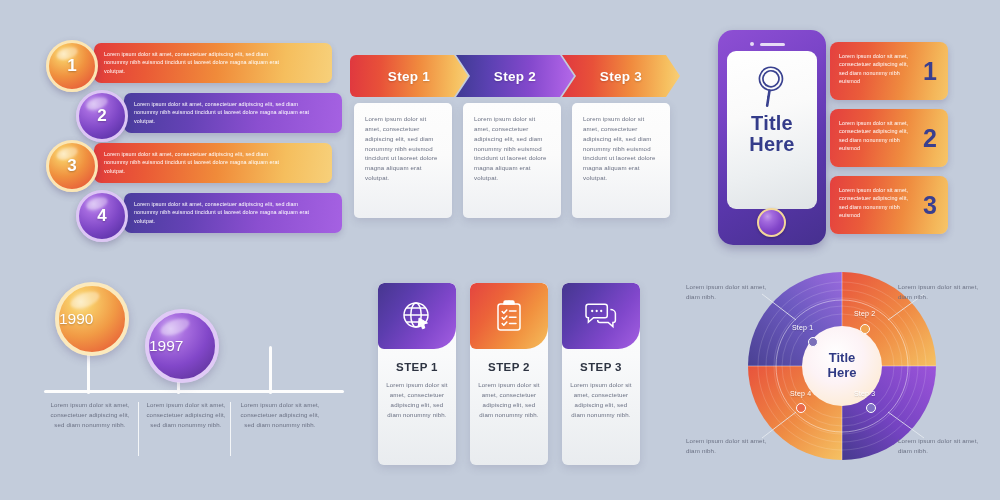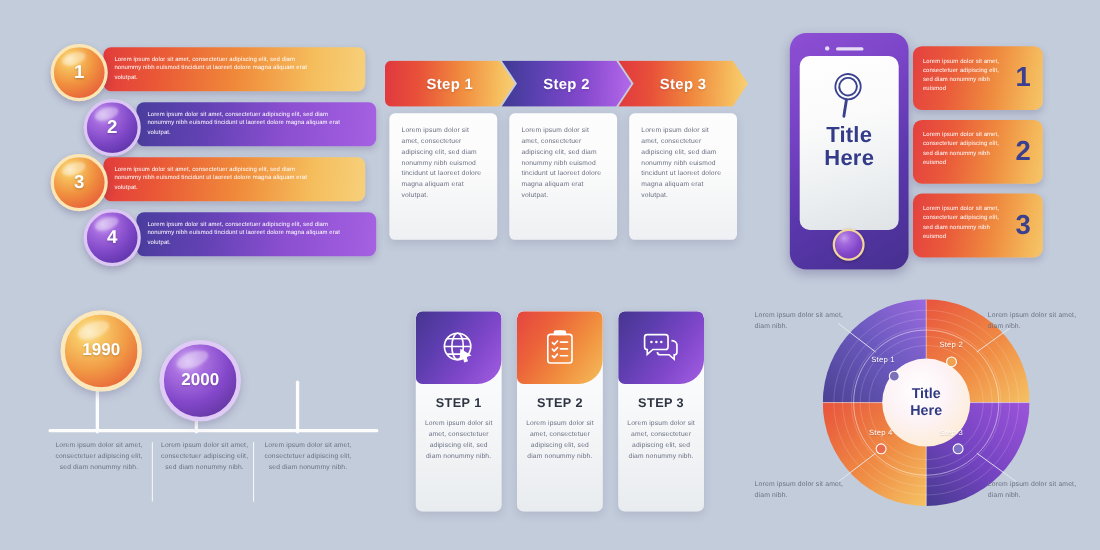--- a/index.html
+++ b/index.html
@@ -105,22 +105,22 @@
     position:absolute;right:11px;top:50%;transform:translateY(-50%);
     font-size:25px;font-weight:700;color:#3a3f8f;line-height:1;
   }
 
   
   #block-timeline{left:32px;top:272px;width:320px;height:200px;}
   .tl-pin{position:absolute;width:2.6px;background:#fdfdfd;border-radius:2px;}
   .tl-axis{position:absolute;left:12px;top:118px;width:300px;height:3.4px;border-radius:3px;background:#fdfdfd;}
   .tl-circle{
     position:absolute;width:66px;height:66px;border-radius:50%;
-    display:flex;align-items:center;justify-content:center;
-    font-size:15.5px;font-weight:700;color:#fff;
+    display:flex;align-items:center;justify-content:flex-start;
+    font-size:15.5px;font-weight:400;color:#fff;
     text-shadow:0 1px 2px rgba(0,0,0,.22);
   }
   .tl-circle.warm{background:radial-gradient(circle at 33% 24%,#fbe6ad 0%,#f8c966 18%,#f19a45 52%,#e9693a 82%,#e35334 100%);border:4px solid #fbe9bd;box-shadow:0 3px 8px rgba(70,55,110,.25);}
   .tl-circle.cool{background:radial-gradient(circle at 33% 24%,#cfaff2 0%,#a96fe0 22%,#8247c9 56%,#62359f 86%,#53308f 100%);border:4px solid #e0caf6;box-shadow:0 3px 8px rgba(70,55,110,.25);}
   .tl-circle::after{
     content:"";position:absolute;left:11px;top:7px;width:30px;height:14px;border-radius:50%;
     background:rgba(255,255,255,.36);transform:rotate(-20deg);filter:blur(1.2px);
   }
   .tl-circle span{position:relative;z-index:2;}
   .tl-cap{position:absolute;top:128px;width:88px;text-align:center;}
@@ -276,21 +276,21 @@
     <div class="tl-pin" style="left:55px;top:74px;height:48px;"></div>
     <div class="tl-pin" style="left:145px;top:100px;height:22px;"></div>
     <div class="tl-pin" style="left:237px;top:74px;height:48px;"></div>
 
     <div class="tl-axis"></div>
 
     <div class="tl-circle warm" style="left:23px;top:10px;">
       <span>1990</span>
     </div>
     <div class="tl-circle cool" style="left:113px;top:37px;">
-      <span>2000</span>
+      <span>1997</span>
     </div>
 
     <div class="tl-sep" style="left:106px;"></div>
     <div class="tl-sep" style="left:198px;"></div>
 
     <div class="tl-cap" style="left:14px;">
       <div class="lorem-dark">Lorem ipsum dolor sit amet, consectetuer adipiscing elit, sed diam nonummy nibh.</div>
     </div>
     <div class="tl-cap" style="left:110px;">
       <div class="lorem-dark">Lorem ipsum dolor sit amet, consectetuer adipiscing elit, sed diam nonummy nibh.</div>

